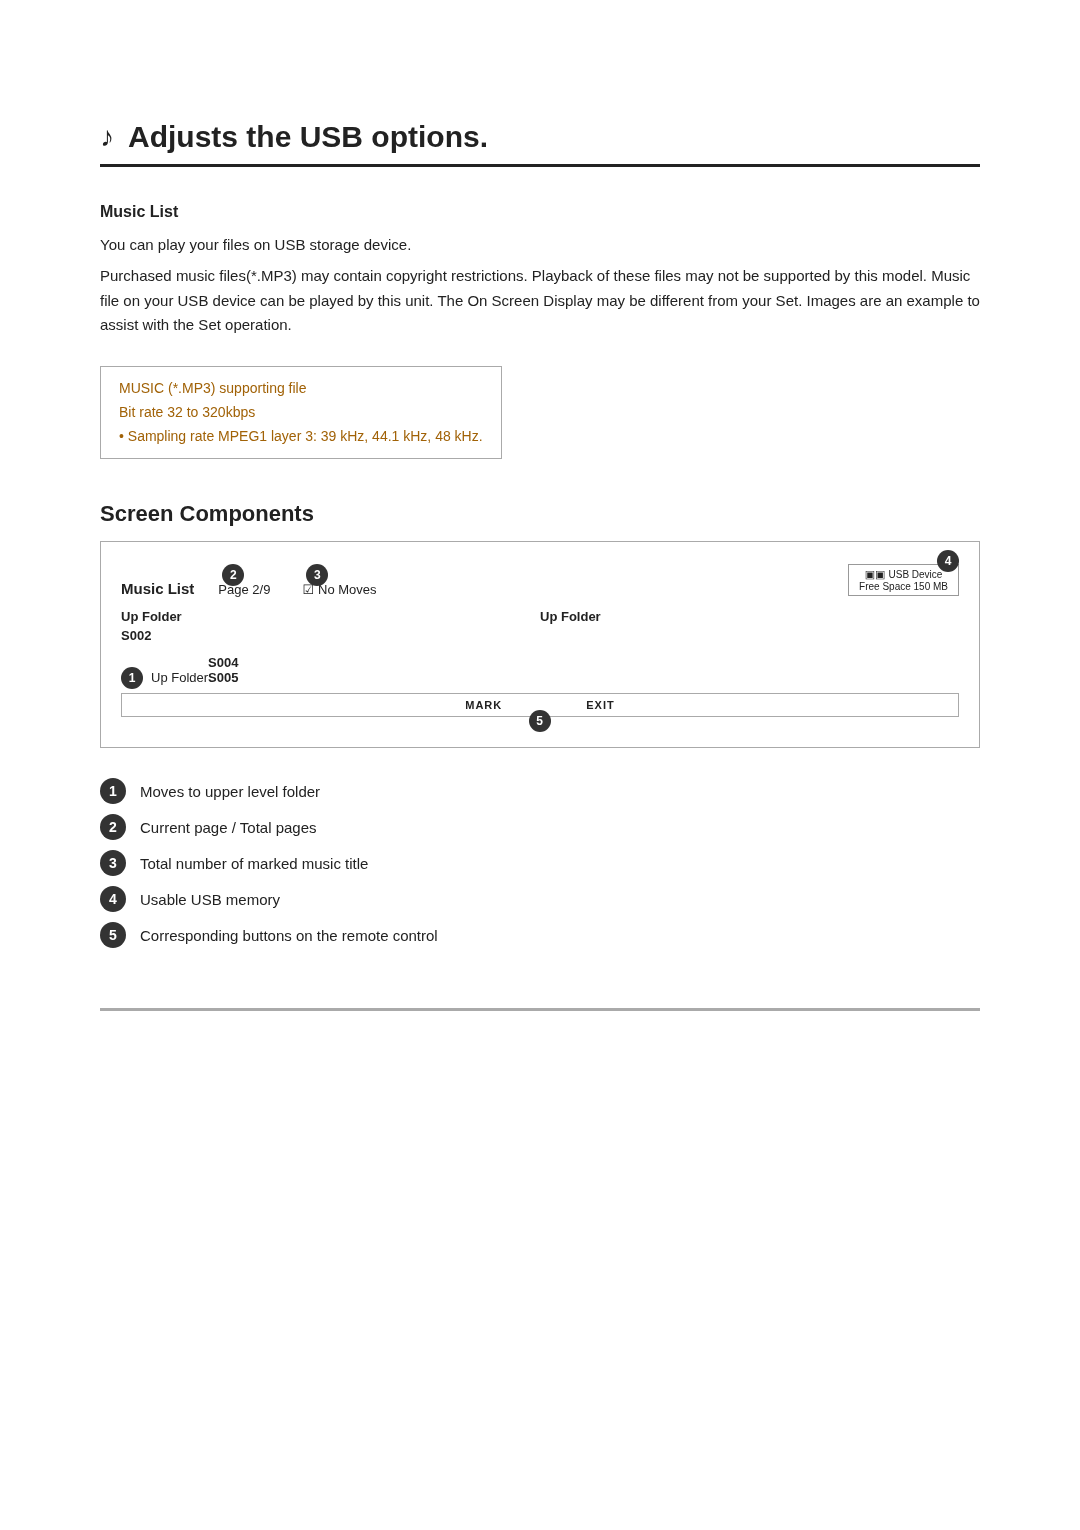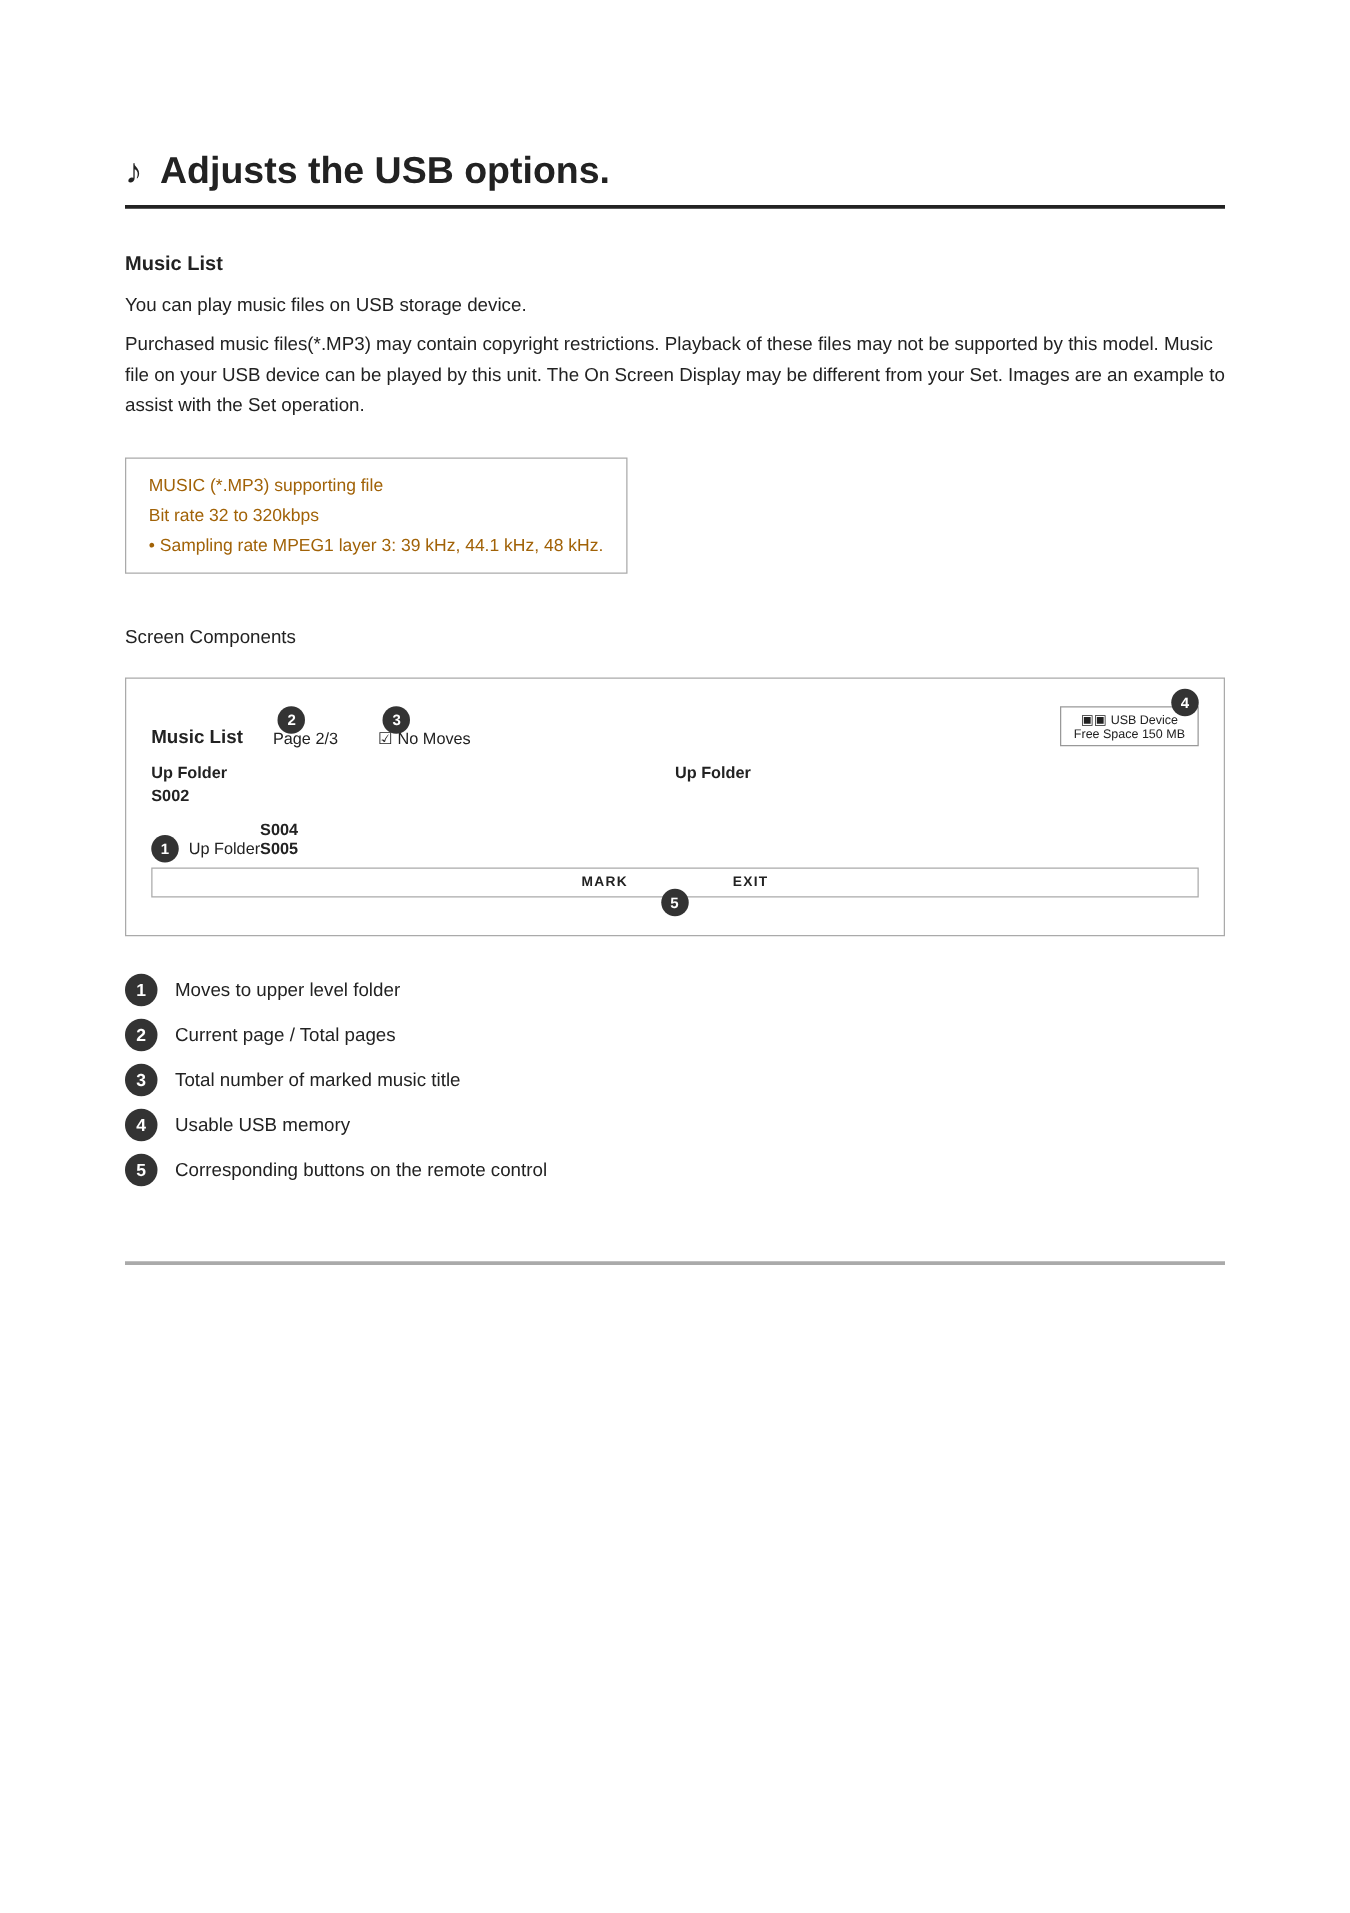--- a/index.html
+++ b/index.html
@@ -49,23 +49,23 @@
       display: inline-block;
       padding: 10px 18px;
       margin-top: 22px;
       margin-bottom: 32px;
       font-size: 14px;
       line-height: 1.7;
       color: #a16207;
     }
 
     .screen-components-heading {
-      font-weight: normal;
-      font-size: 15px;
-      margin-bottom: 24px;
+      font-weight: bold;
+      font-size: 22px;
+      margin-bottom: 14px;
       margin-top: 10px;
     }
 
     
     .screen-diagram {
       border: 1px solid #aaa;
       padding: 16px 20px 10px 20px;
       position: relative;
       margin-bottom: 30px;
       background: #fff;
@@ -247,21 +247,21 @@
 
   
   <div class="page-title">
     <span class="music-note">♪</span>
     <span>Adjusts the USB options.</span>
   </div>
 
   
   <div>
     <div class="section-heading">Music List</div>
-    <p class="body-text">You can play music files on USB storage device.</p>
+    <p class="body-text">You can play your files on USB storage device.</p>
     <p class="body-text">Purchased music files(*.MP3) may contain copyright restrictions. Playback of these files may not be supported by this model. Music file on your USB device can be played by this unit. The On Screen Display may be different from your Set. Images are an example to assist with the Set operation.</p>
   </div>
 
   
   <div class="info-box">
     <div>MUSIC (*.MP3) supporting file</div>
     <div>Bit rate 32 to 320kbps</div>
     <div>• Sampling rate MPEG1 layer 3: 39 kHz, 44.1 kHz, 48 kHz.</div>
   </div>
 
@@ -273,21 +273,21 @@
       <div class="diagram-inner">
 
         <div class="diag-row1">
           <div style="display:flex; align-items:flex-end; gap:24px;">
             <div class="diag-ml-label">Music List</div>
 
             <div class="diag-page-block">
               <div style="position:absolute; top:0; left:4px;">
                 <span style="display:inline-flex;align-items:center;justify-content:center;width:22px;height:22px;border-radius:50%;background:#333;color:#fff;font-size:12px;font-weight:bold;">2</span>
               </div>
-              <div class="diag-page-text">Page 2/3</div>
+              <div class="diag-page-text">Page 2/9</div>
             </div>
 
             <div class="diag-nomark-block">
               <div style="position:absolute; top:0; left:4px;">
                 <span style="display:inline-flex;align-items:center;justify-content:center;width:22px;height:22px;border-radius:50%;background:#333;color:#fff;font-size:12px;font-weight:bold;">3</span>
               </div>
               <div class="diag-nomark-text">
                 <span class="checkbox-mark">☑</span>
                 <span>No Moves</span>
               </div>

